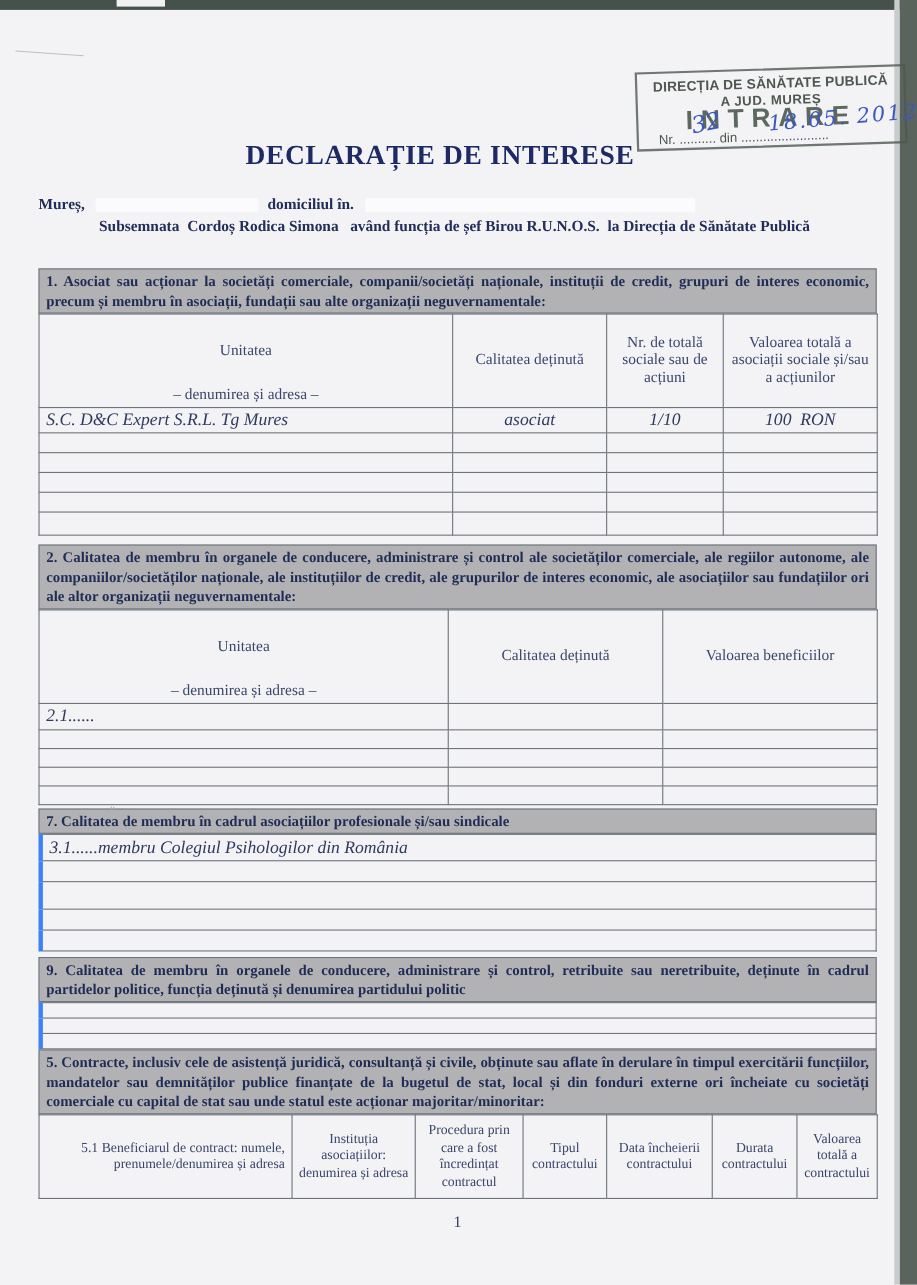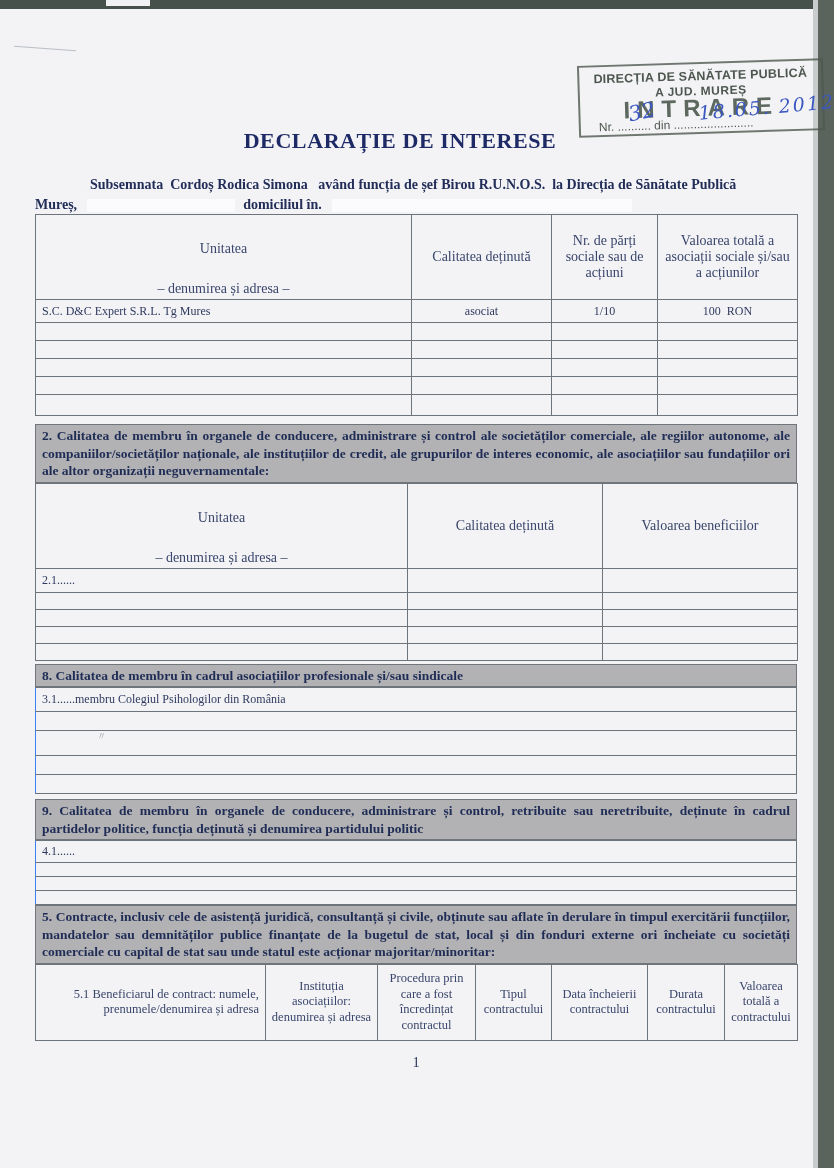--- a/index.html
+++ b/index.html
@@ -38,21 +38,21 @@
   .stamp-intrare{font-size:24px;font-weight:700;letter-spacing:7px;color:#5d685f;margin-top:-2px;line-height:1;}
   .stamp-nrline{font-size:12px;margin-top:-3px;text-align:left;padding-left:18px;color:#4d574f;white-space:nowrap;}
   .hand{position:absolute;color:#3b57c0;font-style:italic;font-family:"DejaVu Serif",serif;}
   .hand-nr{left:48px;top:34px;font-size:21px;transform:rotate(-10deg);}
   .hand-date{left:118px;top:34px;font-size:19px;transform:rotate(-3deg);white-space:nowrap;letter-spacing:2px;}
 
   
   .content{position:absolute;left:35px;top:0;width:762px;color:#25305a;}
   .doc-title{
     margin-top:128px;width:730px;text-align:center;
-    font-size:22px;font-weight:bold;letter-spacing:.6px;color:#1d2a66;
+    font-size:25px;font-weight:bold;letter-spacing:.6px;color:#1d2a66;
   }
   .intro{margin-top:21px;font-weight:bold;font-size:14px;line-height:19.5px;color:#222d58;}
   .intro-line{white-space:nowrap;}
   .indent{display:inline-block;width:55px;}
   .redact{display:inline-block;background:#fbfbfd;height:13px;vertical-align:middle;border-radius:1px;}
   .redact-a{width:148px;margin:0 8px 0 10px;}
   .redact-b{width:300px;margin-left:10px;}
 
   
   .bar{
@@ -64,26 +64,26 @@
     text-align:justify;
     box-sizing:border-box;
   }
   .mt28{margin-top:28px;} .mt4{margin-top:8px;} .mt3{margin-top:3px;} .mt5{margin-top:5px;}
 
   table{border-collapse:collapse;width:762px;table-layout:fixed;}
   td,th{border:1px solid #6e747c;font-weight:normal;font-size:14px;color:#39456a;overflow:hidden;}
   th{text-align:center;vertical-align:middle;line-height:16px;padding:2px 3px;}
   td{padding:0 6px;vertical-align:middle;}
   .cell-c{text-align:center;}
-  .data-ink{color:#2f3a5e;font-size:12px;}
+  .data-ink{color:#2f3a5e;font-size:16px;font-style:italic;}
   .empty-td{height:17px;}
   .col-sub{display:block;margin-top:24px;}
 
   .s2-empty{height:16px;}
-  .s3-row td{border-left:1px solid #3b82f6;border-right:1px solid #6e747c;}
+  .s3-row td{border-left:4px solid #3b82f6;border-right:1px solid #6e747c;}
   .s3-empty{height:18px;}
   .s4-empty{height:13px;}
 
   .s5 th{font-size:12.5px;line-height:15.5px;color:#39456a;}
   .s5 .first{ text-align:right;padding:2px 6px;}
 
   .artifact{position:absolute;left:96px;top:729px;color:#a7aeb8;font-size:11px;transform:rotate(8deg);letter-spacing:3px;}
 
   .page-num{margin-top:13px;width:762px;text-align:center;font-size:14.5px;color:#2f3a5e;}
 </style>
@@ -103,41 +103,42 @@
     <div class="stamp-intrare">INTRARE</div>
     <div class="stamp-nrline">Nr. .......... din ........................</div>
     <div class="hand hand-nr">32</div>
     <div class="hand hand-date">18.05. 2012</div>
   </div>
 
   <div class="content">
     <div class="doc-title">DECLARAȚIE DE INTERESE</div>
 
     <div class="intro">
-      <div class="intro-line"><span class="indent"></span><span style="white-space:pre;">Subsemnata  Cordoș Rodica Simona   având funcția de șef Birou R.U.N.O.S.  la Direcția de Sănătate Publică</span></div>
       <div class="intro-line">
         <span>Mureș,</span><span class="redact redact-a"></span><span>domiciliul în.</span><span class="redact redact-b"></span>
       </div>
+      <div class="intro-line"><span class="indent"></span><span style="white-space:pre;">Subsemnata  Cordoș Rodica Simona   având funcția de șef Birou R.U.N.O.S.  la Direcția de Sănătate Publică</span></div>
     </div>
 
+    <div class="bar mt28">1. Asociat sau acționar la societăți comerciale, companii/societăți naționale, instituții de credit, grupuri de interes economic, precum și membru în asociații, fundații sau alte organizații neguvernamentale:</div>
     <table class="s1">
       <colgroup>
           <col style="width:376px">
           <col style="width:140px">
           <col style="width:106px">
           <col style="width:140px">
         </colgroup>
       <tbody>
           <tr style="height:50px;">
         <th>
               <span class="col-sub">Unitatea</span>
               <span class="col-sub">– denumirea și adresa –</span>
             </th>
         <th>Calitatea deținută</th>
-        <th>Nr. de părți sociale sau de acțiuni</th>
+        <th>Nr. de totală sociale sau de acțiuni</th>
         <th>Valoarea totală a asociații sociale și/sau a acțiunilor</th>
       </tr>
       <tr style="height:23px;">
         <td class="data-ink">S.C. D&amp;C Expert S.R.L. Tg Mures</td>
         <td class="data-ink cell-c">asociat</td>
         <td class="data-ink cell-c">1/10</td>
         <td class="data-ink cell-c" style="white-space:pre;">100  RON</td>
       </tr>
       <tr>
             <td class="empty-td"></td>
@@ -209,21 +210,21 @@
             <td></td>
           </tr>
       <tr>
             <td class="s2-empty"></td>
             <td></td>
             <td></td>
           </tr>
     </tbody>
       </table>
 
-    <div class="bar mt3">8. Calitatea de membru în cadrul asociațiilor profesionale și/sau sindicale</div>
+    <div class="bar mt3">7. Calitatea de membru în cadrul asociațiilor profesionale și/sau sindicale</div>
     <table class="s3">
       <tbody>
           <tr class="s3-row" style="height:24px;">
         <td class="data-ink">3.1......membru Colegiul Psihologilor din România</td>
       </tr>
       <tr class="s3-row">
             <td class="s3-empty"></td>
           </tr>
       <tr class="s3-row">
             <td class="s3-empty" style="height:24px;"></td>
@@ -233,23 +234,20 @@
           </tr>
       <tr class="s3-row">
             <td class="s3-empty"></td>
           </tr>
     </tbody>
       </table>
 
     <div class="bar mt5">9. Calitatea de membru în organele de conducere, administrare și control, retribuite sau neretribuite, deținute în cadrul partidelor politice, funcția deținută și denumirea partidului politic</div>
     <table class="s4">
       <tbody>
-          <tr class="s3-row" style="height:22px;">
-        <td class="data-ink">4.1......</td>
-      </tr>
       <tr class="s3-row">
             <td class="s4-empty"></td>
           </tr>
       <tr class="s3-row">
             <td class="s4-empty"></td>
           </tr>
       <tr class="s3-row">
             <td class="s4-empty"></td>
           </tr>
     </tbody>

